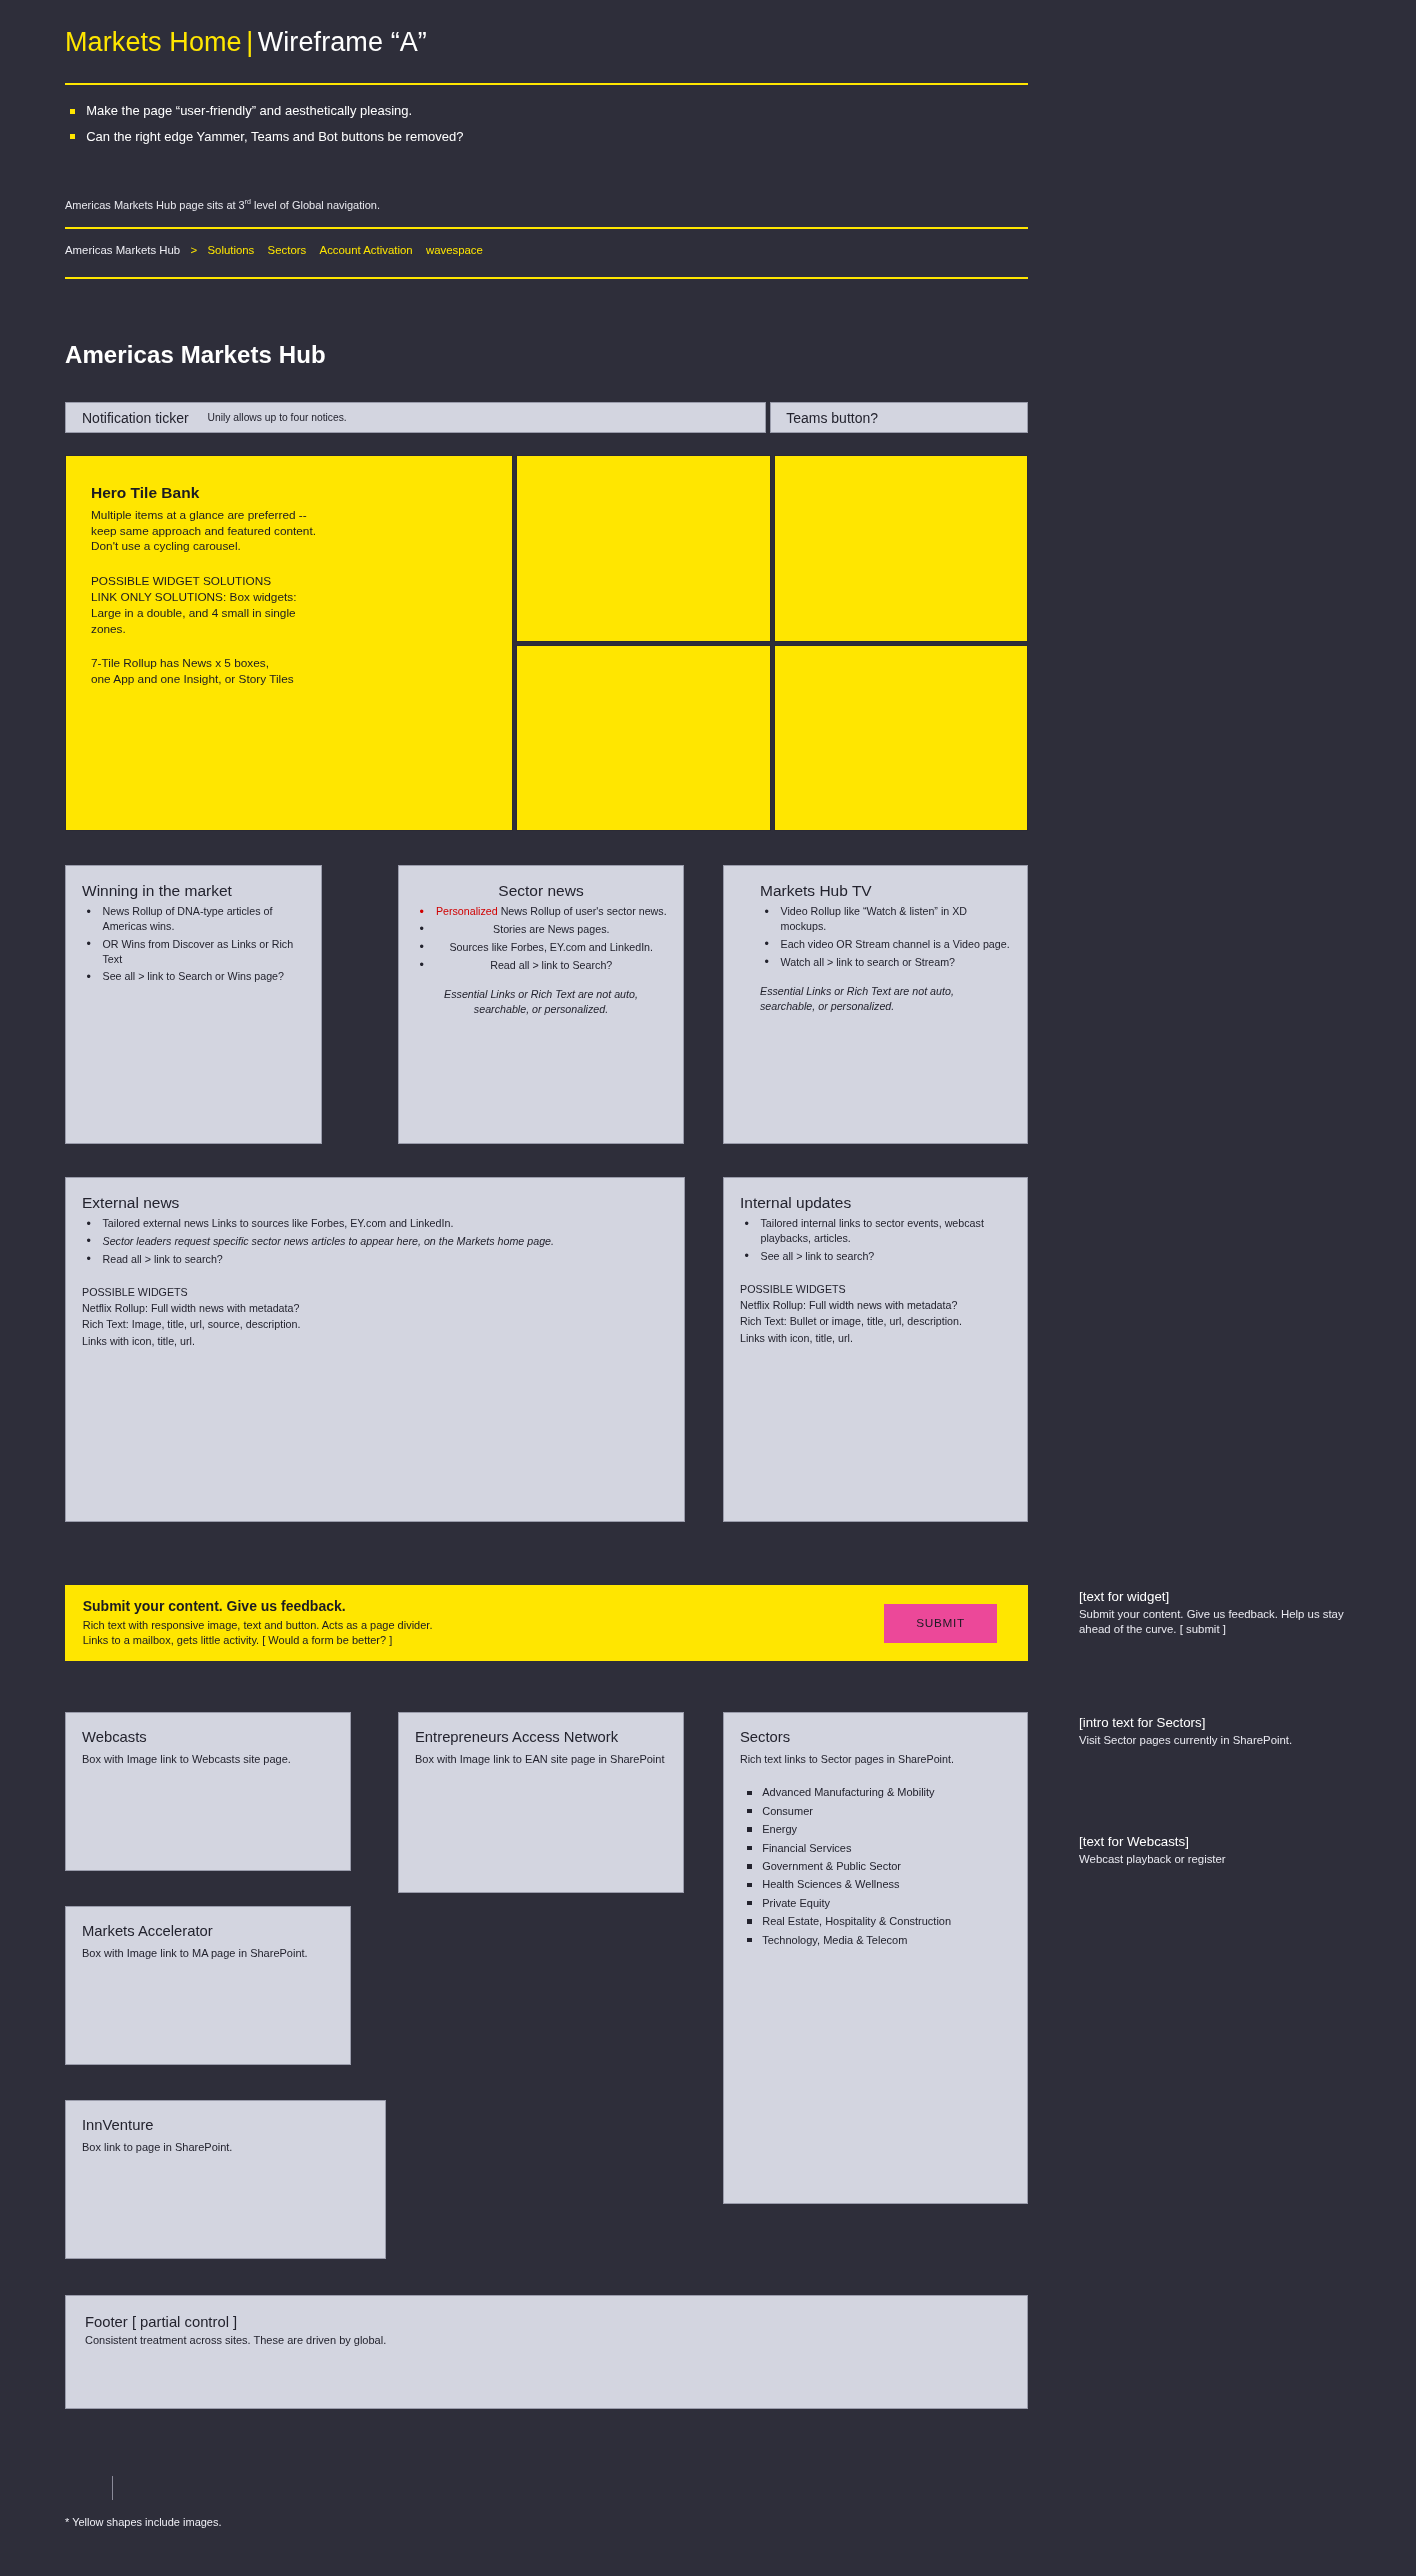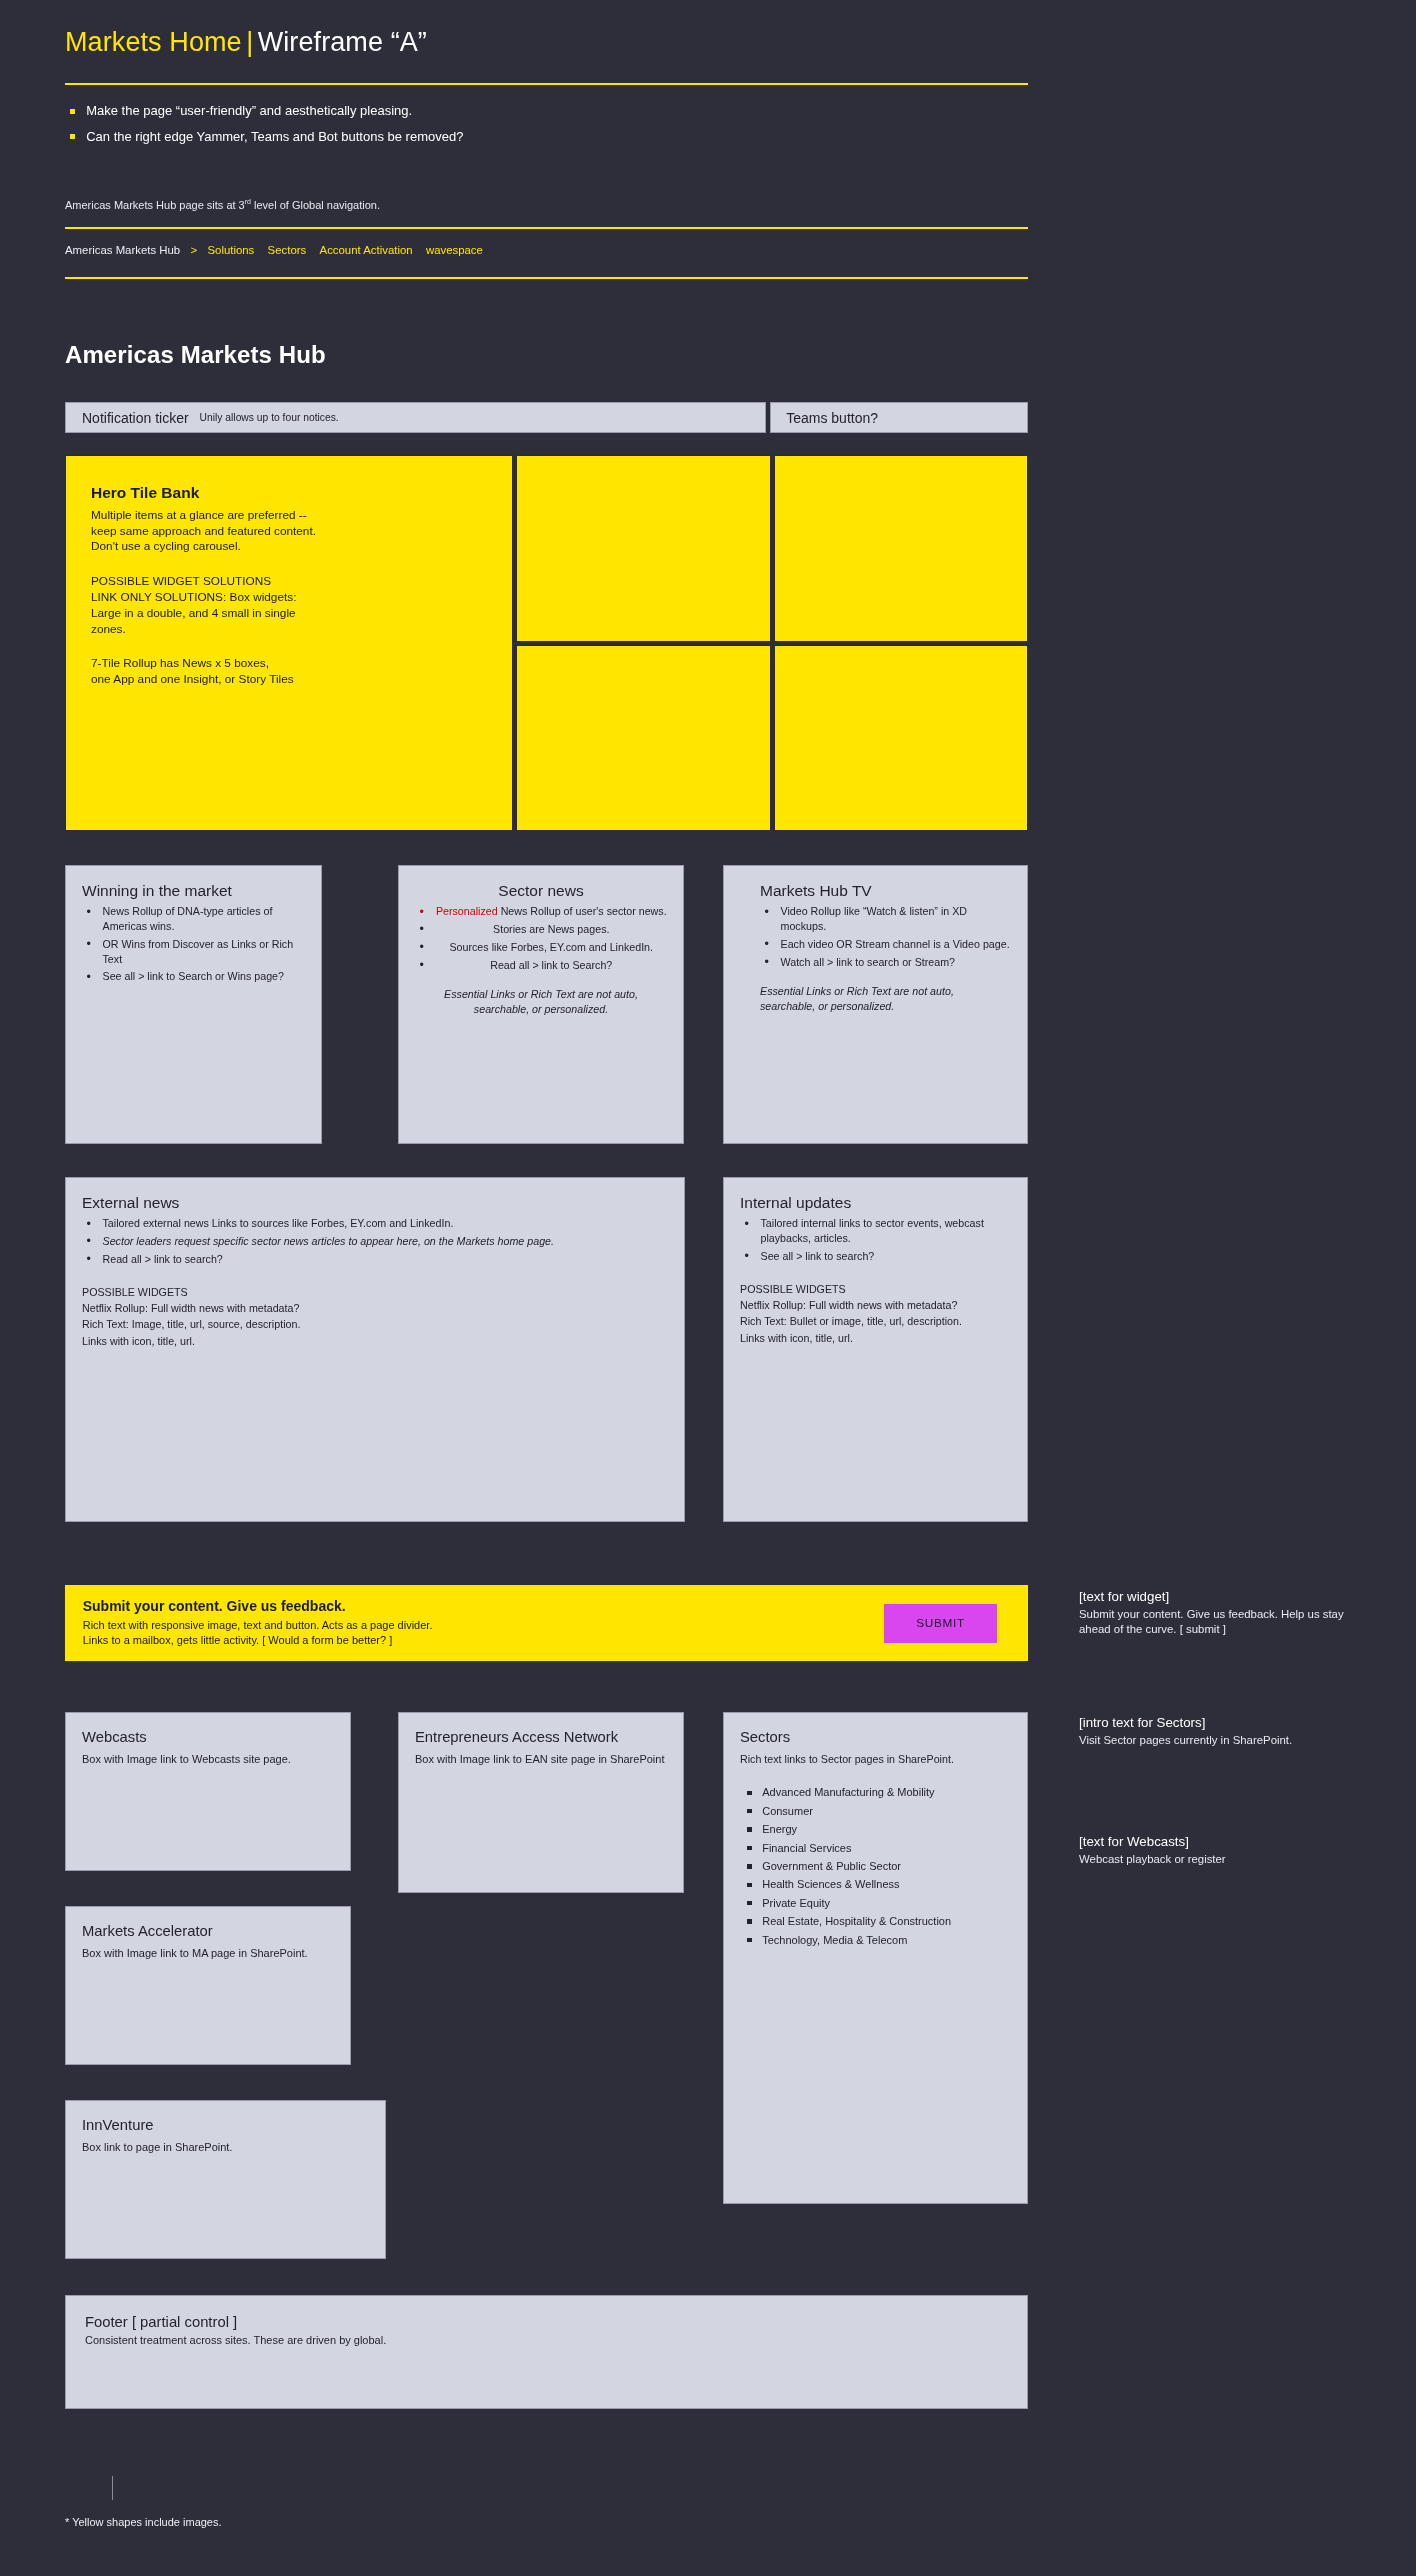--- a/index.html
+++ b/index.html
@@ -110,21 +110,21 @@
     display: flex;
     gap: 4.4px;
   }
   .ticker-main {
     flex: 0 0 701px;
     background: #d3d5e0;
     border: 0.7px solid #9a9cab;
     display: flex;
     align-items: center;
     padding-left: 16px;
-    gap: 11px;
+    gap: 19px;
   }
   .ticker-label { color: #23232e; font-size: 14px; }
   .ticker-sub   { color: #23232e; font-size: 10.3px; }
   .ticker-teams {
     flex: 1 1 auto;
     background: #d3d5e0;
     border: 0.7px solid #9a9cab;
     display: flex;
     align-items: center;
     padding-left: 14.8px;
@@ -257,21 +257,21 @@
     margin-bottom: 3.7px;
   }
   .submit-banner p {
     font-size: 11px;
     color: #1b1b22;
     line-height: 1.35;
   }
   .submit-btn {
     flex: 0 0 auto;
     margin-right: 31px;
-    background: #d946ef;
+    background: #ec4899;
     color: #1b1b22;
     font-size: 11.8px;
     letter-spacing: 0.7px;
     padding: 12.5px 32px;
     border: none;
     cursor: pointer;
     font-family: "Liberation Sans", sans-serif;
   }
 
   

